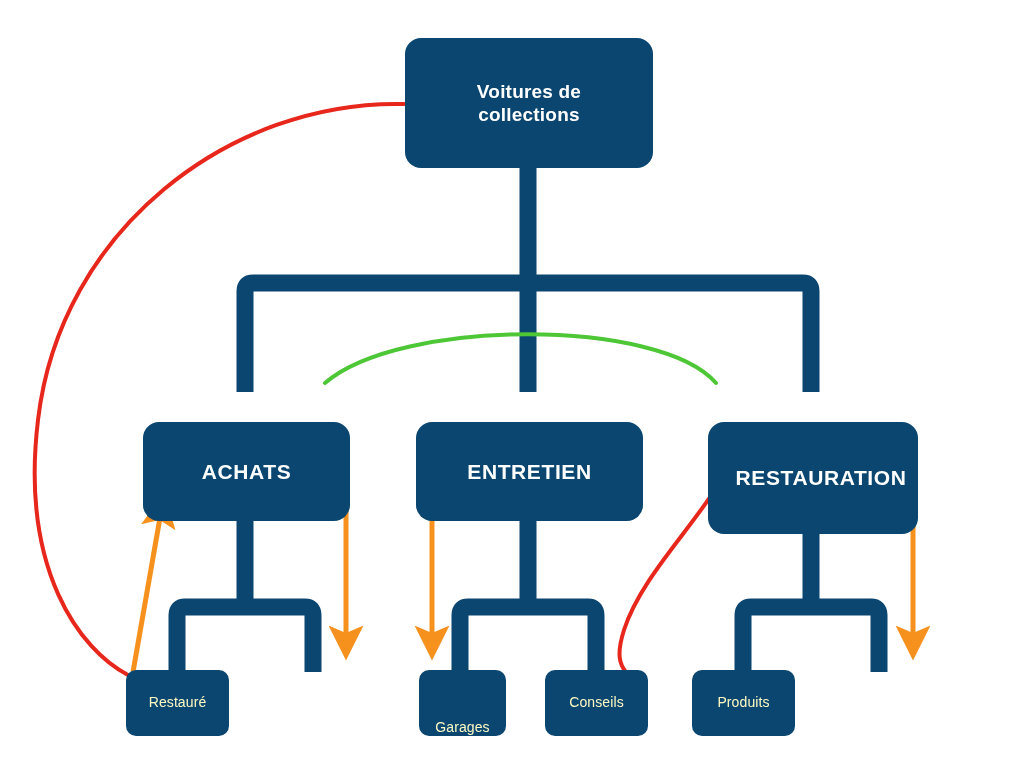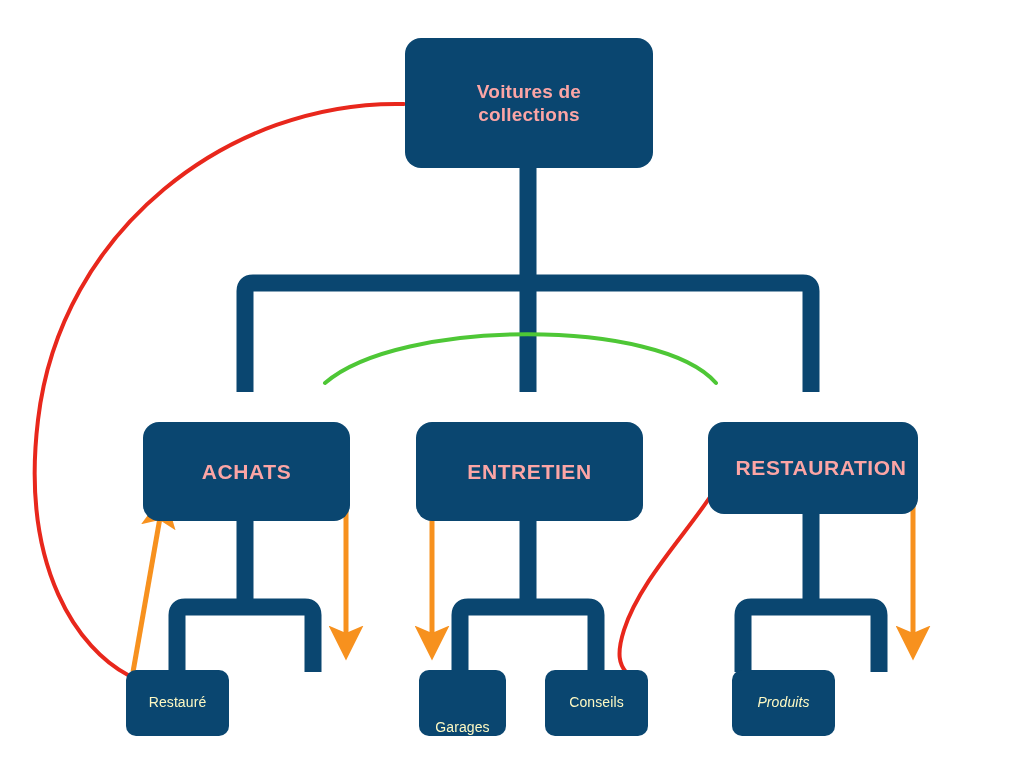--- a/index.html
+++ b/index.html
@@ -26,21 +26,21 @@
     width: 1024px;
     height: 768px;
   }
   .node {
     position: absolute;
     box-sizing: border-box;
     display: flex;
     align-items: center;
     justify-content: center;
     text-align: center;
-    color: #fca5a5;
+    color: #ffffff;
     background: #0a4670;
     border-radius: 14px;
     z-index: 3;
     line-height: 1.22;
     -webkit-font-smoothing: antialiased;
   }
   .node.root {
     font-size: 19px;
     font-weight: bold;
     letter-spacing: 0.2px;
@@ -122,35 +122,35 @@
   </div>
 
   <div class="node branch" style="left:143px; top:390px; width:207px; height:99px;">
     <span class="node-label">ACHATS</span>
   </div>
 
   <div class="node branch" style="left:416px; top:390px; width:227px; height:99px;">
     <span class="node-label">ENTRETIEN</span>
   </div>
 
-  <div class="node branch" style="left:708px; top:390px; width:210px; height:92px;padding-left:16px;">
+  <div class="node branch" style="left:708px; top:390px; width:210px; height:112px;padding-left:16px;">
     <span class="node-label">RESTAURATION</span>
   </div>
 
   <div class="node leaf" style="left:126px; top:670px; width:103px; height:66px;">
     <span class="node-label">Restauré</span>
   </div>
 
 
   <div class="node leaf" style="left:419px; top:670px; width:87px; height:66px;align-items:flex-end;">
     <span class="node-label">Garages</span>
   </div>
 
   <div class="node leaf" style="left:545px; top:670px; width:103px; height:66px;">
     <span class="node-label">Conseils</span>
   </div>
 
-  <div class="node leaf" style="left:732px; top:670px; width:103px; height:66px;font-style:italic;">
+  <div class="node leaf" style="left:692px; top:670px; width:103px; height:66px;">
     <span class="node-label">Produits</span>
   </div>
 
 
 </div>
 
 </body></html>

